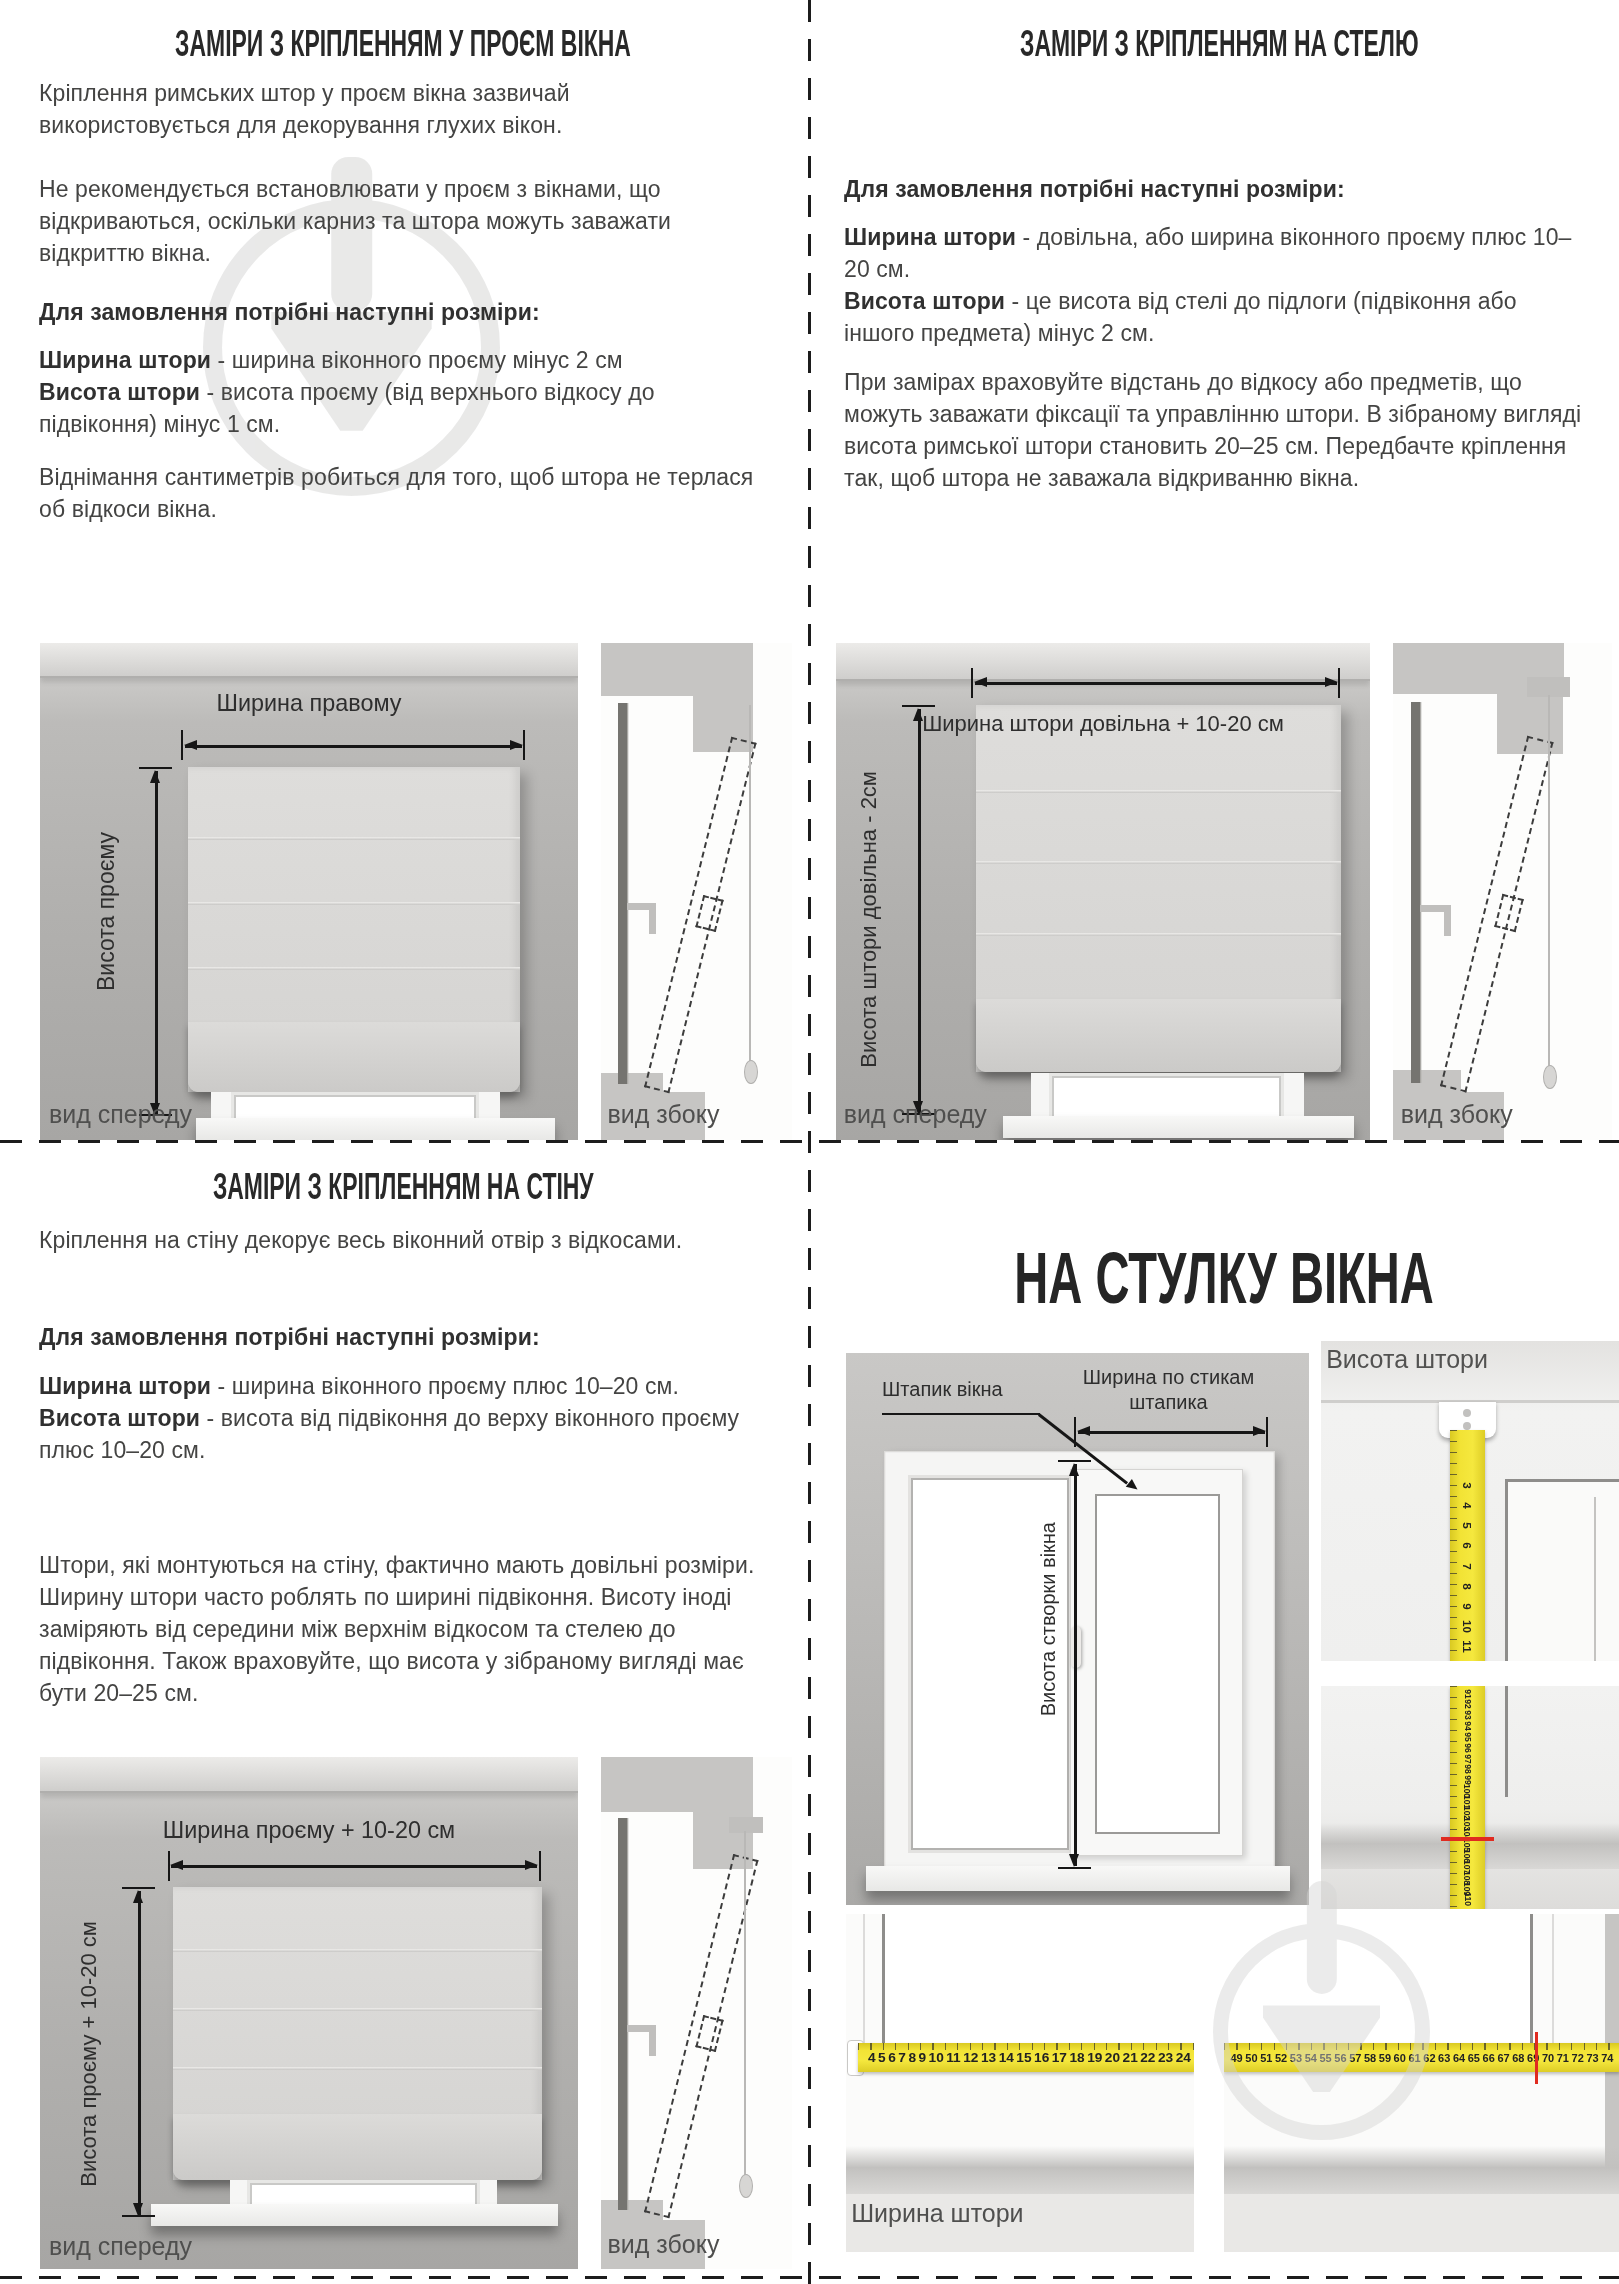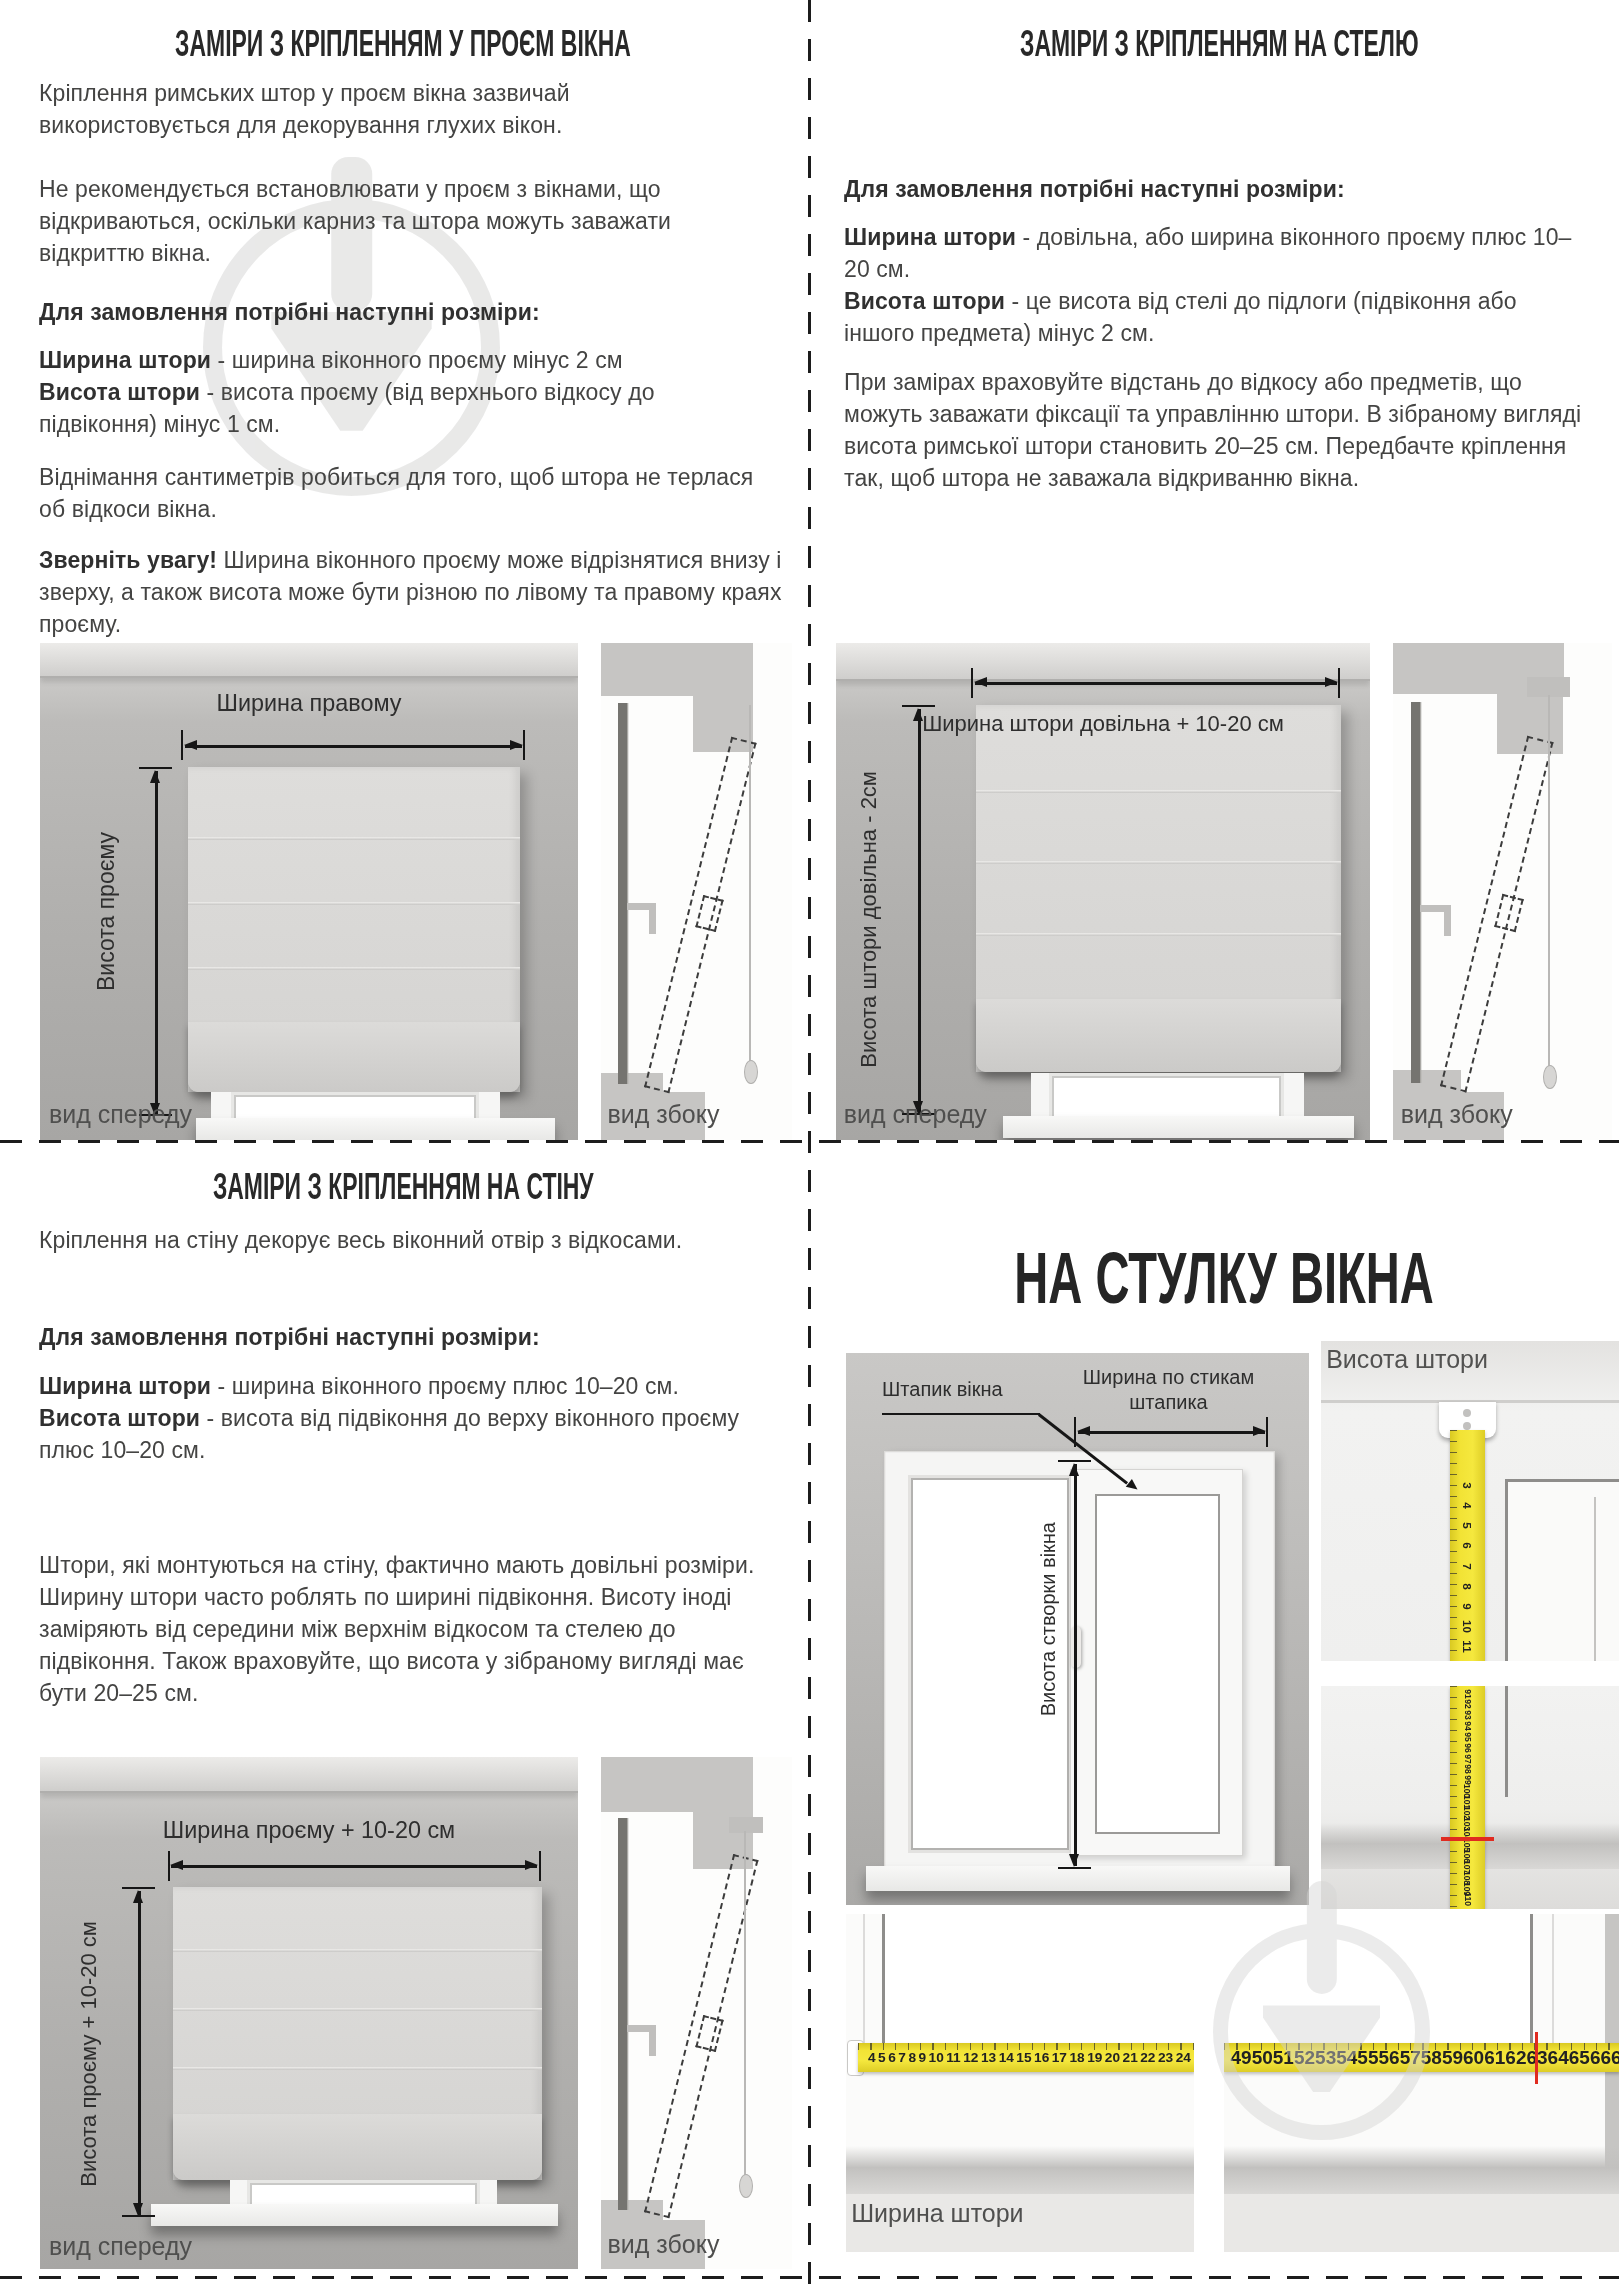--- a/index.html
+++ b/index.html
@@ -110,23 +110,20 @@
     <span class="cond">ЗАМІРИ З КРІПЛЕННЯМ У ПРОЄМ ВІКНА</span>
   </div>
   <div class="txt" style="left:39px;top:77px;width:726px">Кріплення римських штор у проєм вікна зазвичай використовується для декорування глухих вікон.</div>
   <div class="txt" style="left:39px;top:173px;width:742px">Не рекомендується встановлювати у проєм з вікнами, що відкриваються, оскільки карниз та штора можуть заважати відкриттю вікна.</div>
   <div class="txt b" style="left:39px;top:296px;width:716px">Для замовлення потрібні наступні розміри:</div>
   <div class="txt" style="left:39px;top:344px;width:739px">
     <span class="b">Ширина штори</span><span> - ширина віконного проєму мінус 2 см</span><br>
     <span class="b">Висота штори</span><span> - висота проєму (від верхнього відкосу до підвіконня) мінус 1 см.</span>
   </div>
   <div class="txt" style="left:39px;top:461px;width:736px">Віднімання сантиметрів робиться для того, щоб штора не терлася об відкоси вікна.</div>
-  <div class="txt" style="left:39px;top:544px;width:749px">
-    <span class="b">Зверніть увагу!</span><span> Ширина віконного проєму може відрізнятися внизу і зверху, а також висота може бути різною по лівому та правому краях проєму.</span>
-  </div>
 
   <div class="panel wall" style="left:40px;top:643px;width:538px;height:497px">
     <div class="cornice" style="height:33px"></div>
     <div class="dlabel" style="left:0;top:47px;width:100%;text-align:center">Ширина правому</div>
     <div class="ha" style="left:145px;top:102px;width:337px"></div>
     <div class="tickv" style="left:141px;top:87px"></div>
     <div class="tickv" style="left:483px;top:87px"></div>
     <div class="blind" style="left:148px;top:124px;width:332px;height:325px">
       <div class="fold" style="top:70px"></div>
       <div class="fold" style="top:135px"></div>
@@ -381,21 +378,21 @@
     <div class="abs" style="left:0;top:0;width:307px;height:132px;background:#ffffff"></div>
     <div class="frameline-v" style="left:306px;top:0;height:135px"></div>
     <div class="frameline-h" style="left:0;top:132px;width:310px"></div>
     <div class="abs" style="left:328px;top:0;width:2px;height:133px;background:#dcdbda"></div>
     <div class="abs" style="left:381px;top:0;width:14.3px;height:338px;background:#c6c5c3"></div>
     <div class="shadowband" style="top:232px;height:48px"></div>
     <div class="abs" style="left:0;top:280px;width:396px;height:59px;background:#e9e8e6"></div>
     <div class="tape" style="left:0;top:129px;width:396px;height:29px">
       <div class="ticks-h"></div>
     </div>
-    <div class="nums-h" style="left:6.5px;top:129px;width:383px;height:29px;font-size:19px">
+    <div class="nums-h" style="left:6.5px;top:129px;width:383px;height:29px;font-size:11px">
         <span>49</span>
         <span>50</span>
         <span>51</span>
         <span>52</span>
         <span>53</span>
         <span>54</span>
         <span>55</span>
         <span>56</span>
         <span>57</span>
         <span>58</span>

